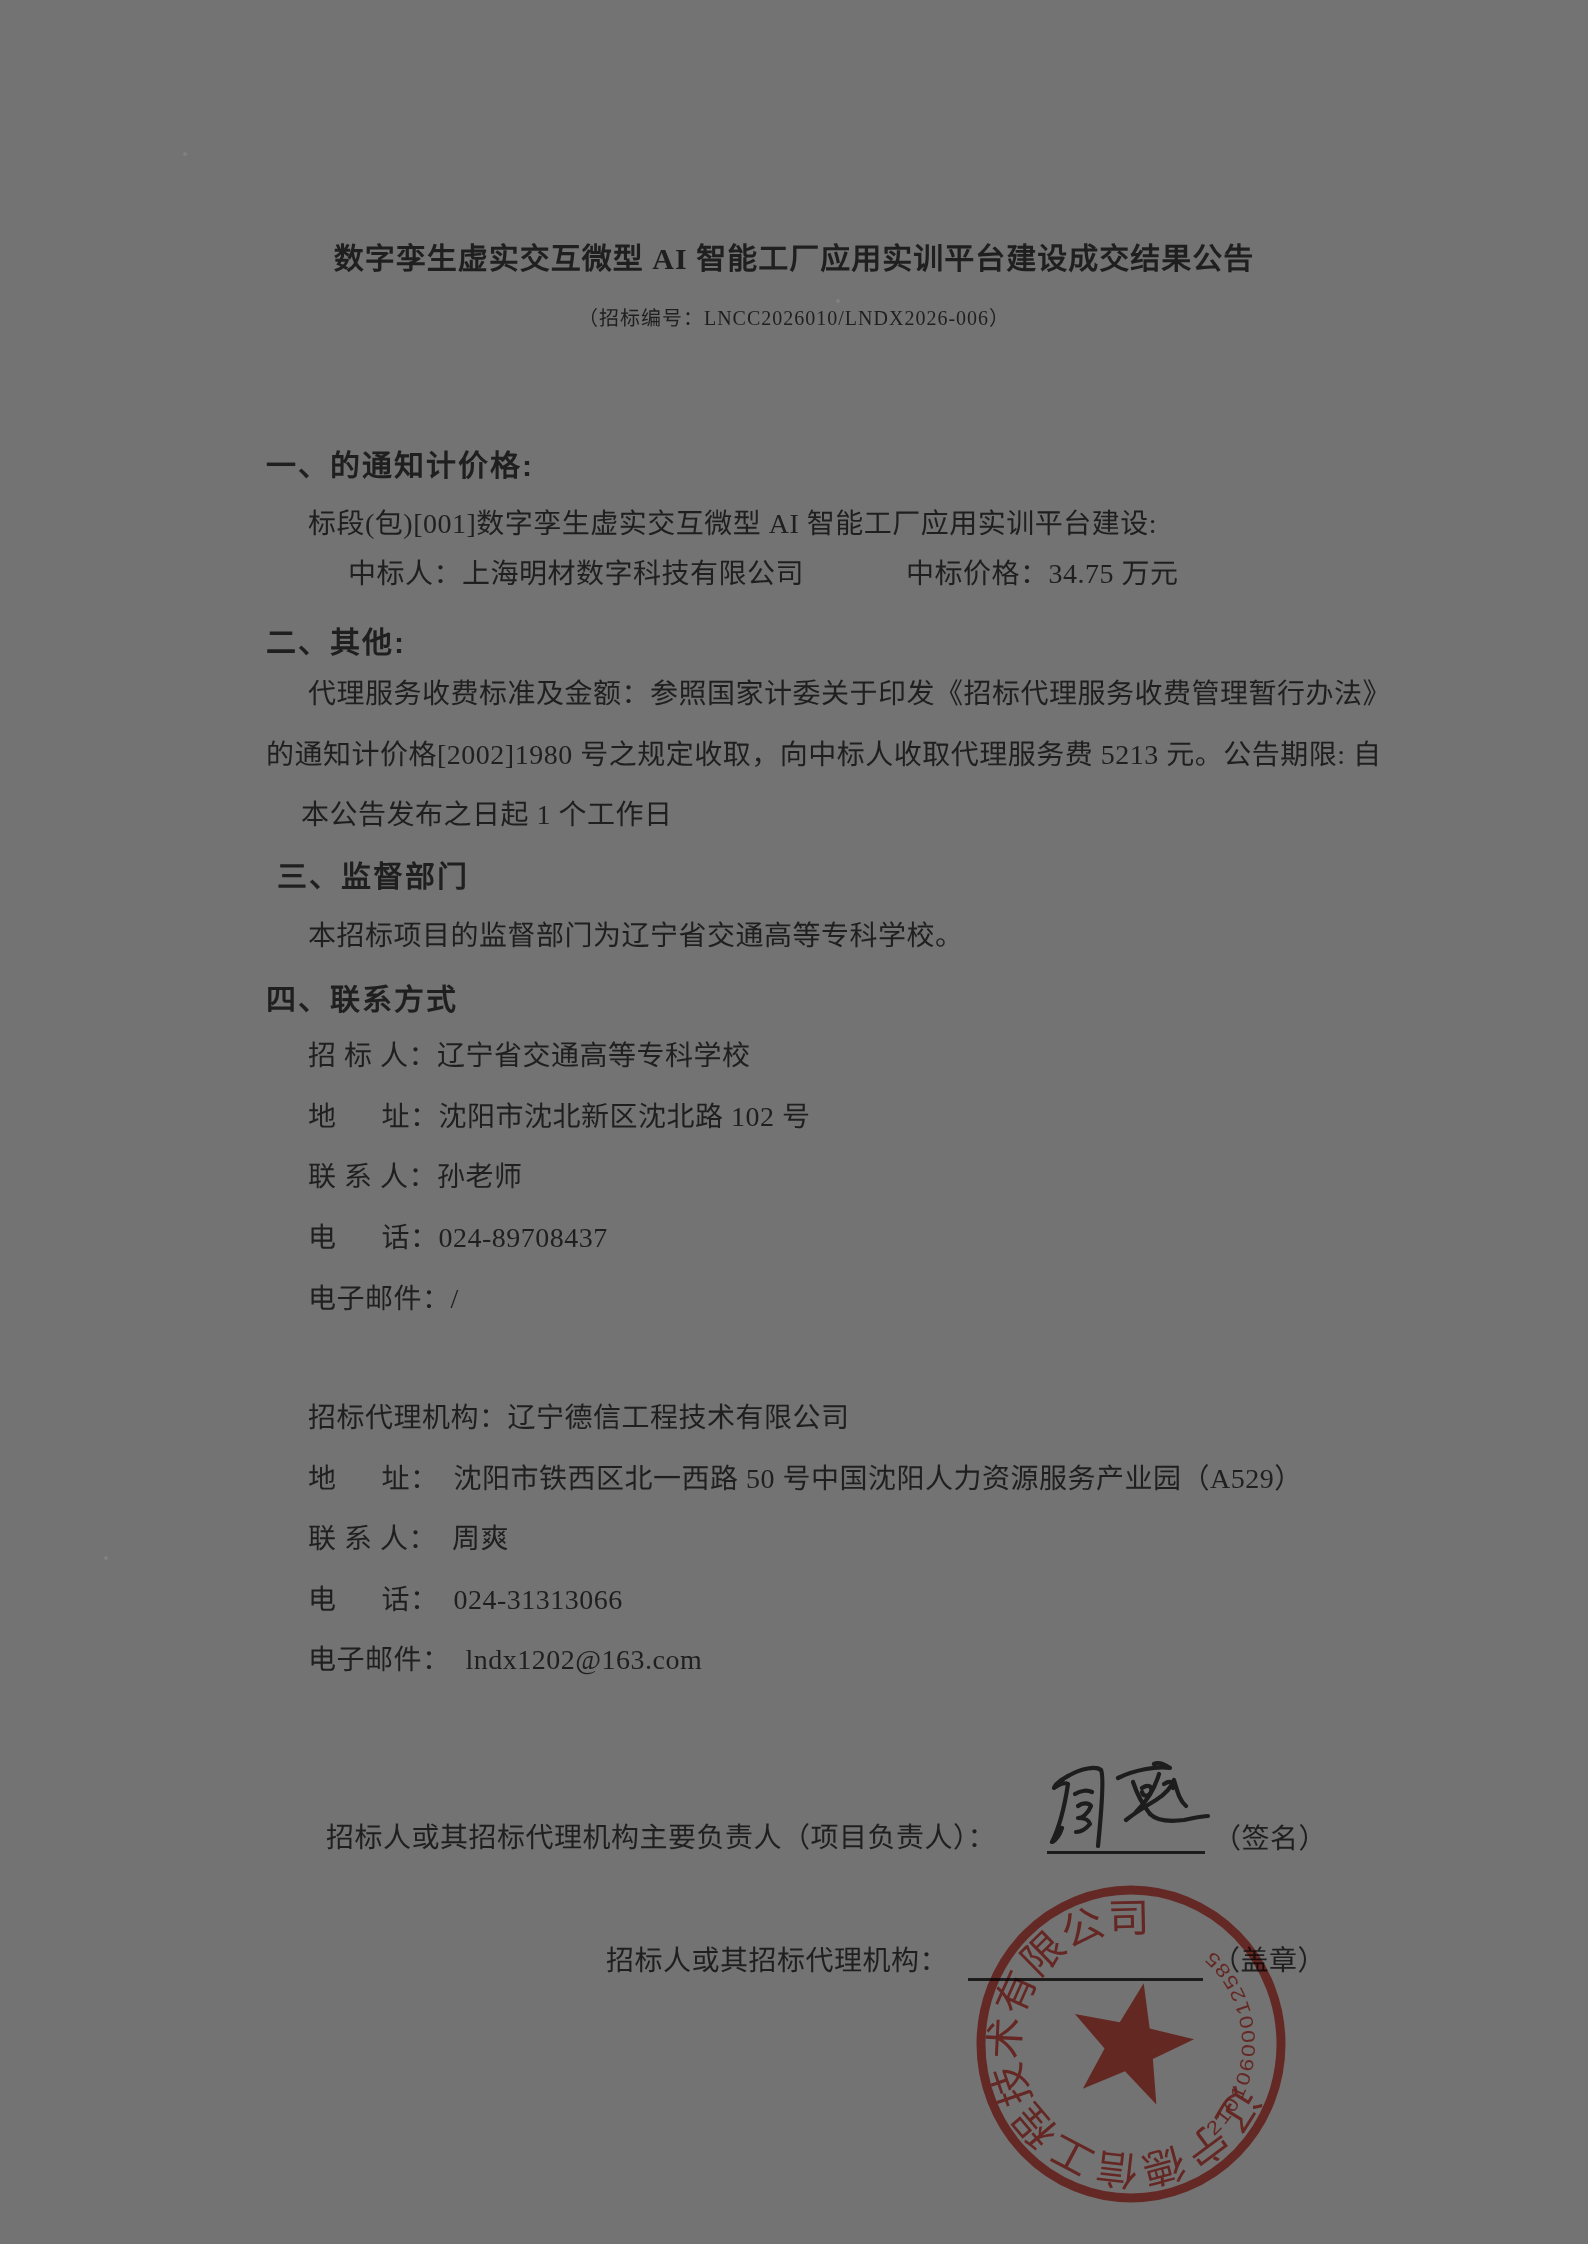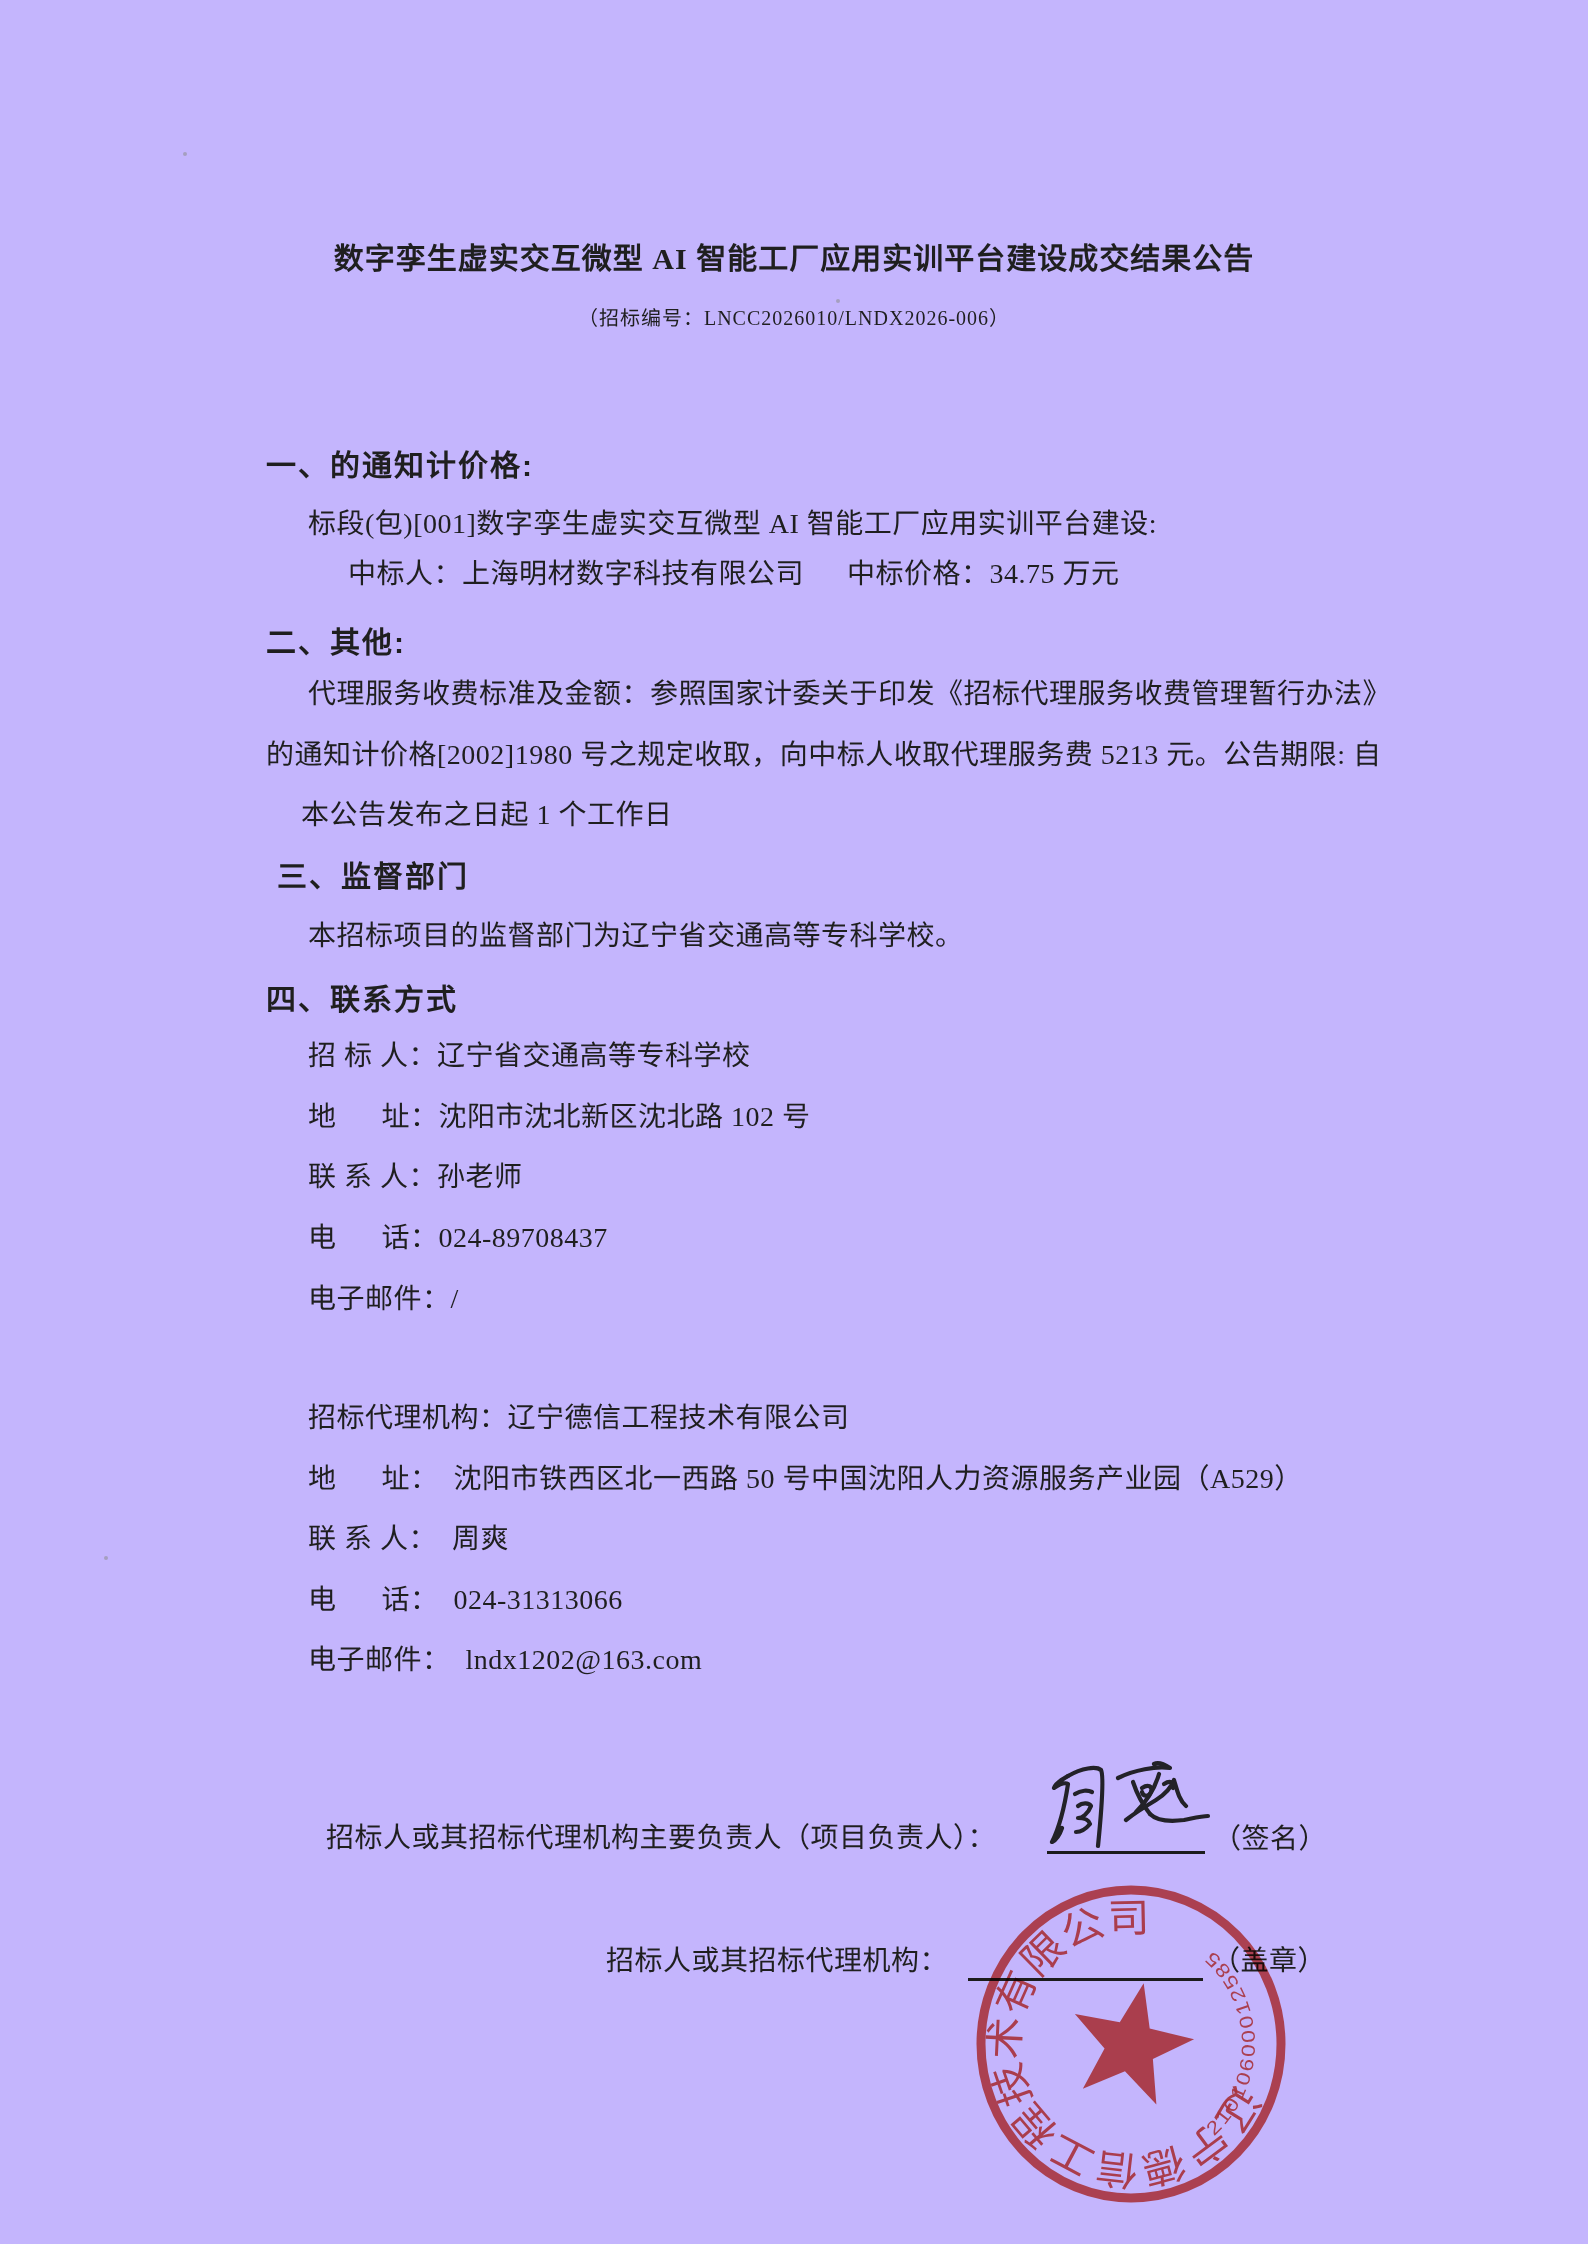--- a/index.html
+++ b/index.html
@@ -1,20 +1,20 @@
 <!DOCTYPE html>
 <html lang="zh-CN"><head>
 <meta charset="utf-8">
 <style>
   html,body{margin:0;padding:0;background:#9a9a9a;}
   .page{
     position:relative;
     width:1588px;height:2244px;
     margin:0 auto;
-    background:#c4b5fd;
+    background:#737373;
     overflow:hidden;
     font-family:"Liberation Serif","DejaVu Serif",serif;
     color:#1f1f1f;
   }
   .line{
     position:absolute;
     font-size:28px;
     line-height:36px;
     white-space:pre;
     letter-spacing:0.5px;
@@ -61,21 +61,21 @@
   <div class="scan-dot" style="left:183px;top:152px;"></div>
   <div class="scan-dot" style="left:836px;top:299px;"></div>
   <div class="scan-dot" style="left:104px;top:1556px;"></div>
 
   <div class="title-line" style="top:234px;">数字孪生虚实交互微型 AI 智能工厂应用实训平台建设成交结果公告</div>
   <div class="subtitle-line" style="top:302px;">（招标编号：LNCC2026010/LNDX2026-006）</div>
 
   <div class="heading" style="left:266px;top:441px;">一、的通知计价格:</div>
   <div class="line" style="left:308px;top:474px;margin-top:32px;">标段(包)[001]数字孪生虚实交互微型 AI 智能工厂应用实训平台建设:</div>
   <div class="line" style="left:348px;top:556px;">中标人：上海明材数字科技有限公司</div>
-  <div class="line" style="left:847px;top:556px;">中标价格：34.75 万元</div>
+  <div class="line" style="left:906px;top:556px;">中标价格：34.75 万元</div>
 
   <div class="heading" style="left:266px;top:618px;">二、其他:</div>
   <div class="line" style="left:308px;top:676px;">代理服务收费标准及金额：参照国家计委关于印发《招标代理服务收费管理暂行办法》</div>
   <div class="line" style="left:266px;top:737px;">的通知计价格[2002]1980 号之规定收取，向中标人收取代理服务费 5213 元。公告期限: 自</div>
   <div class="line" style="left:266px;top:797px;margin-left:35px;">本公告发布之日起 1 个工作日</div>
 
   <div class="heading" style="left:277px;top:852px;">三、监督部门</div>
   <div class="line" style="left:308px;top:918px;">本招标项目的监督部门为辽宁省交通高等专科学校。</div>
 
   <div class="heading" style="left:266px;top:975px;">四、联系方式</div>

